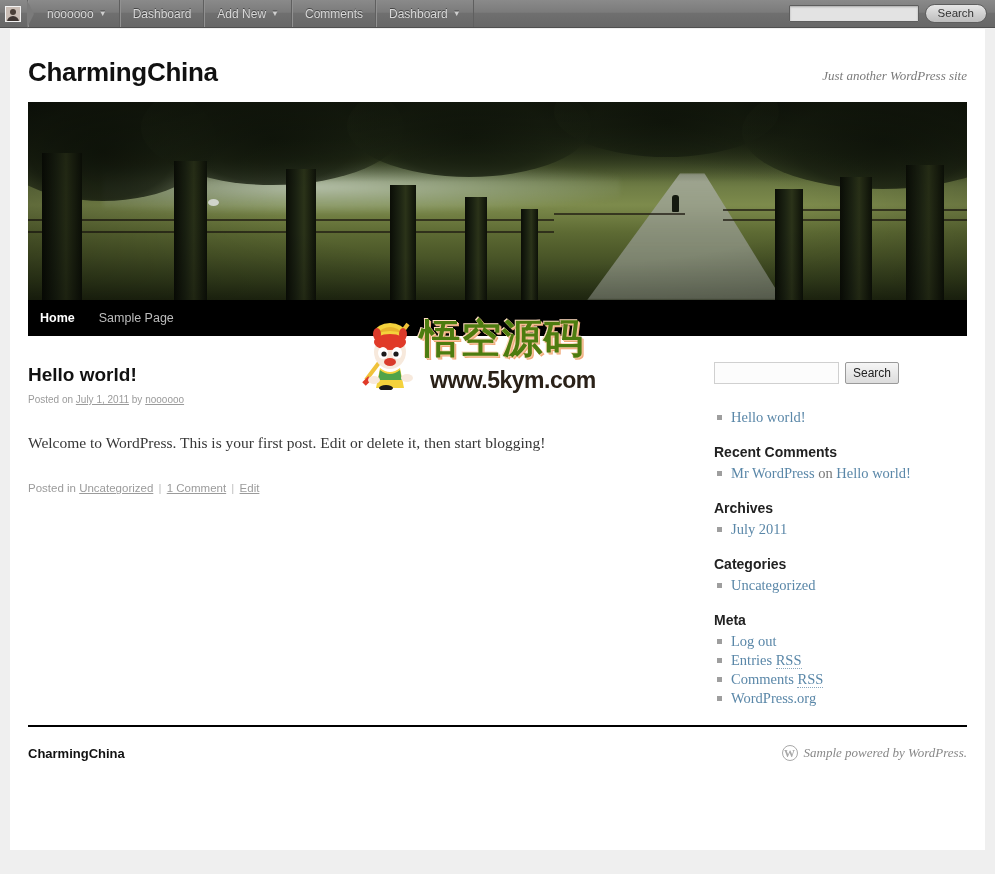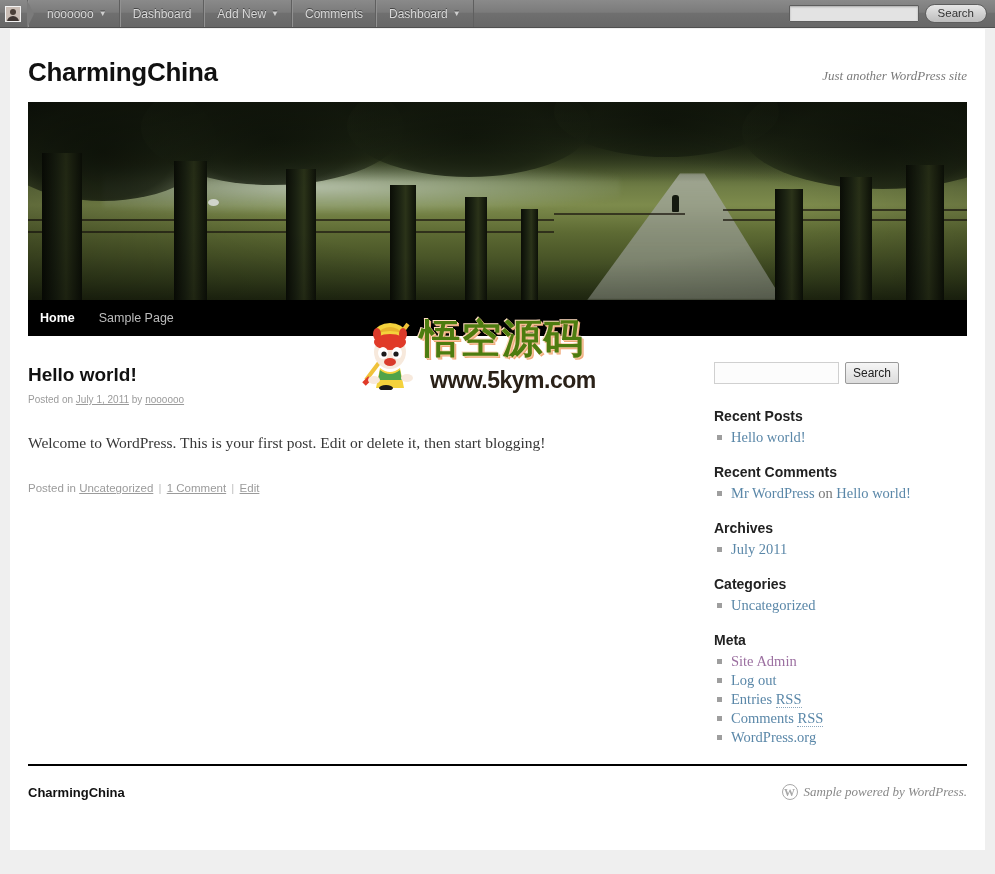--- a/index.html
+++ b/index.html
@@ -591,21 +591,20 @@
     </div>
 
     <div id="secondary">
 
       <div id="sb-search">
         <input id="sb-search-input" type="text" placeholder="" style="">
         <button id="sb-search-button">Search</button>
       </div>
 
       <div class="widget">
-        <div class="widget-title">Recent Posts</div>
         <ul>
           <li>
             <a>Hello world!</a>
           </li>
         </ul>
       </div>
 
       <div class="widget">
         <div class="widget-title">Recent Comments</div>
         <ul>
@@ -629,23 +628,20 @@
         <ul>
           <li>
             <a>Uncategorized</a>
           </li>
         </ul>
       </div>
 
       <div class="widget">
         <div class="widget-title">Meta</div>
         <ul>
-          <li>
-            <a class="visited">Site Admin</a>
-          </li>
           <li>
             <a>Log out</a>
           </li>
           <li>
             <a><span>Entries </span><span class="rss-abbr">RSS</span></a>
           </li>
           <li>
             <a><span>Comments </span><span class="rss-abbr">RSS</span></a>
           </li>
           <li>

